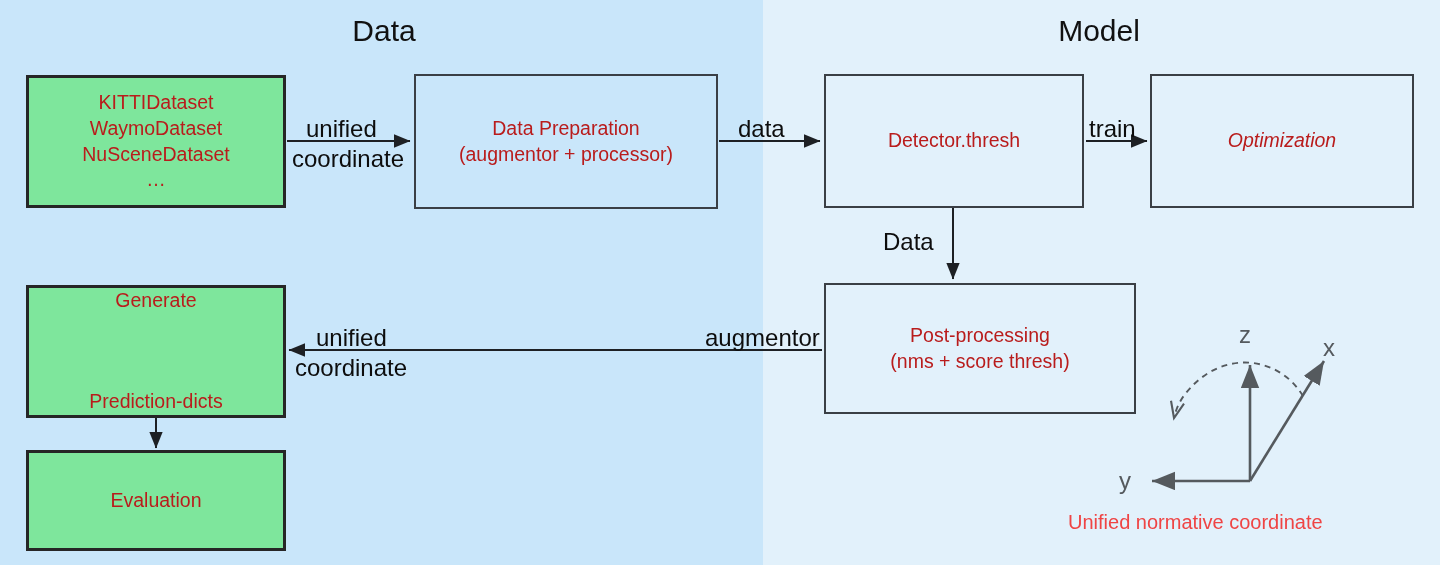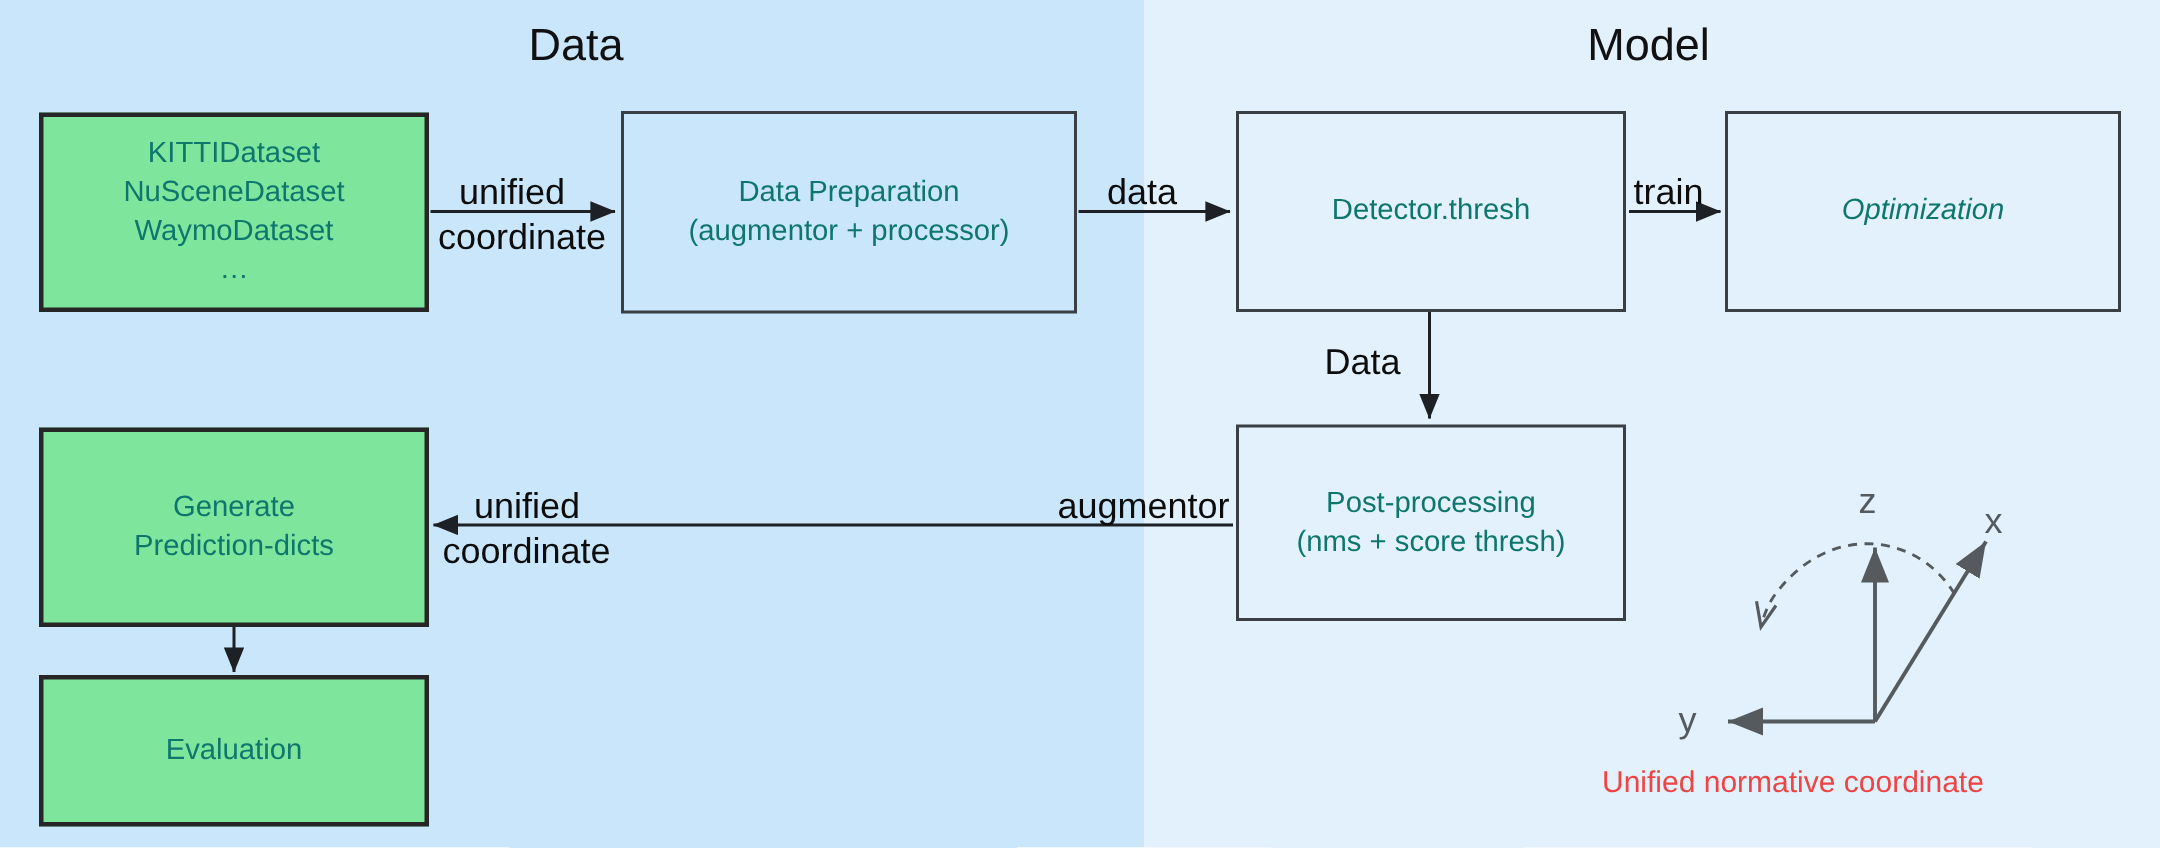--- a/index.html
+++ b/index.html
@@ -34,21 +34,21 @@
     text-align: center;
   }
 
   .node {
     position: absolute;
     display: flex;
     flex-direction: column;
     align-items: center;
     justify-content: center;
     text-align: center;
-    color: #0f766e;
+    color: #b91c1c;
     font-size: 19.5px;
     line-height: 1.32;
     border: 3px solid #262626;
   }
   .node.green  { background: #7ee69c; border-width: 3px; }
   .node.plain  { background: transparent; border: 2px solid #3a3f45; }
 
   .node .line { display: block; white-space: nowrap; }
 
   .edge-label {
@@ -119,44 +119,44 @@
     <line x1="156" y1="418" x2="156" y2="448" stroke="#1d2024" stroke-width="2" marker-end="url(#arrow)"></line>
 
     <line x1="1250" y1="481" x2="1250" y2="365" stroke="#555a5e" stroke-width="2.6" marker-end="url(#arrowThin)"></line>
     <line x1="1250" y1="481" x2="1324" y2="361" stroke="#555a5e" stroke-width="2.6" marker-end="url(#arrowThin)"></line>
     <line x1="1250" y1="481" x2="1152" y2="481" stroke="#555a5e" stroke-width="2.6" marker-end="url(#arrowThin)"></line>
     <path d="M1303,396 C1279,356 1222,348 1186,393 C1180,400 1176,409 1174,418" fill="none" stroke="#555a5e" stroke-width="1.9" stroke-dasharray="6 5" marker-end="url(#arrowThinOpen)"></path>
   </svg>
 
   <div class="node green" style="left:26px; top:75px; width:260px; height:133px;">
     <span class="line">KITTIDataset</span>
+    <span class="line">WaymoDataset</span>
     <span class="line">NuSceneDataset</span>
-    <span class="line">WaymoDataset</span>
     <span class="line">…</span>
   </div>
 
   <div class="node plain" style="left:414px; top:74px; width:304px; height:135px;">
     <span class="line">Data Preparation</span>
     <span class="line">(augmentor + processor)</span>
   </div>
 
   <div class="node plain" style="left:824px; top:74px; width:260px; height:134px;">
     <span class="line">Detector.thresh</span>
   </div>
 
   <div class="node plain" style="left:1150px; top:74px; width:264px; height:134px;font-style:italic;">
     <span class="line">Optimization</span>
   </div>
 
-  <div class="node plain" style="left:824px; top:283px; width:260px; height:131px;">
+  <div class="node plain" style="left:824px; top:283px; width:312px; height:131px;">
     <span class="line">Post-processing</span>
     <span class="line">(nms + score thresh)</span>
   </div>
 
-  <div class="node green" style="left:26px; top:285px; width:260px; height:133px;">
+  <div class="node green" style="left:26px; top:285px; width:260px; height:133px;justify-content:space-between;">
     <span class="line">Generate</span>
     <span class="line">Prediction-dicts</span>
   </div>
 
   <div class="node green" style="left:26px; top:450px; width:260px; height:101px;">
     <span class="line">Evaluation</span>
   </div>
 
   <div class="edge-label" style="left:306px; top:117px;">unified</div>
   <div class="edge-label" style="left:292px; top:147px;">coordinate</div>

